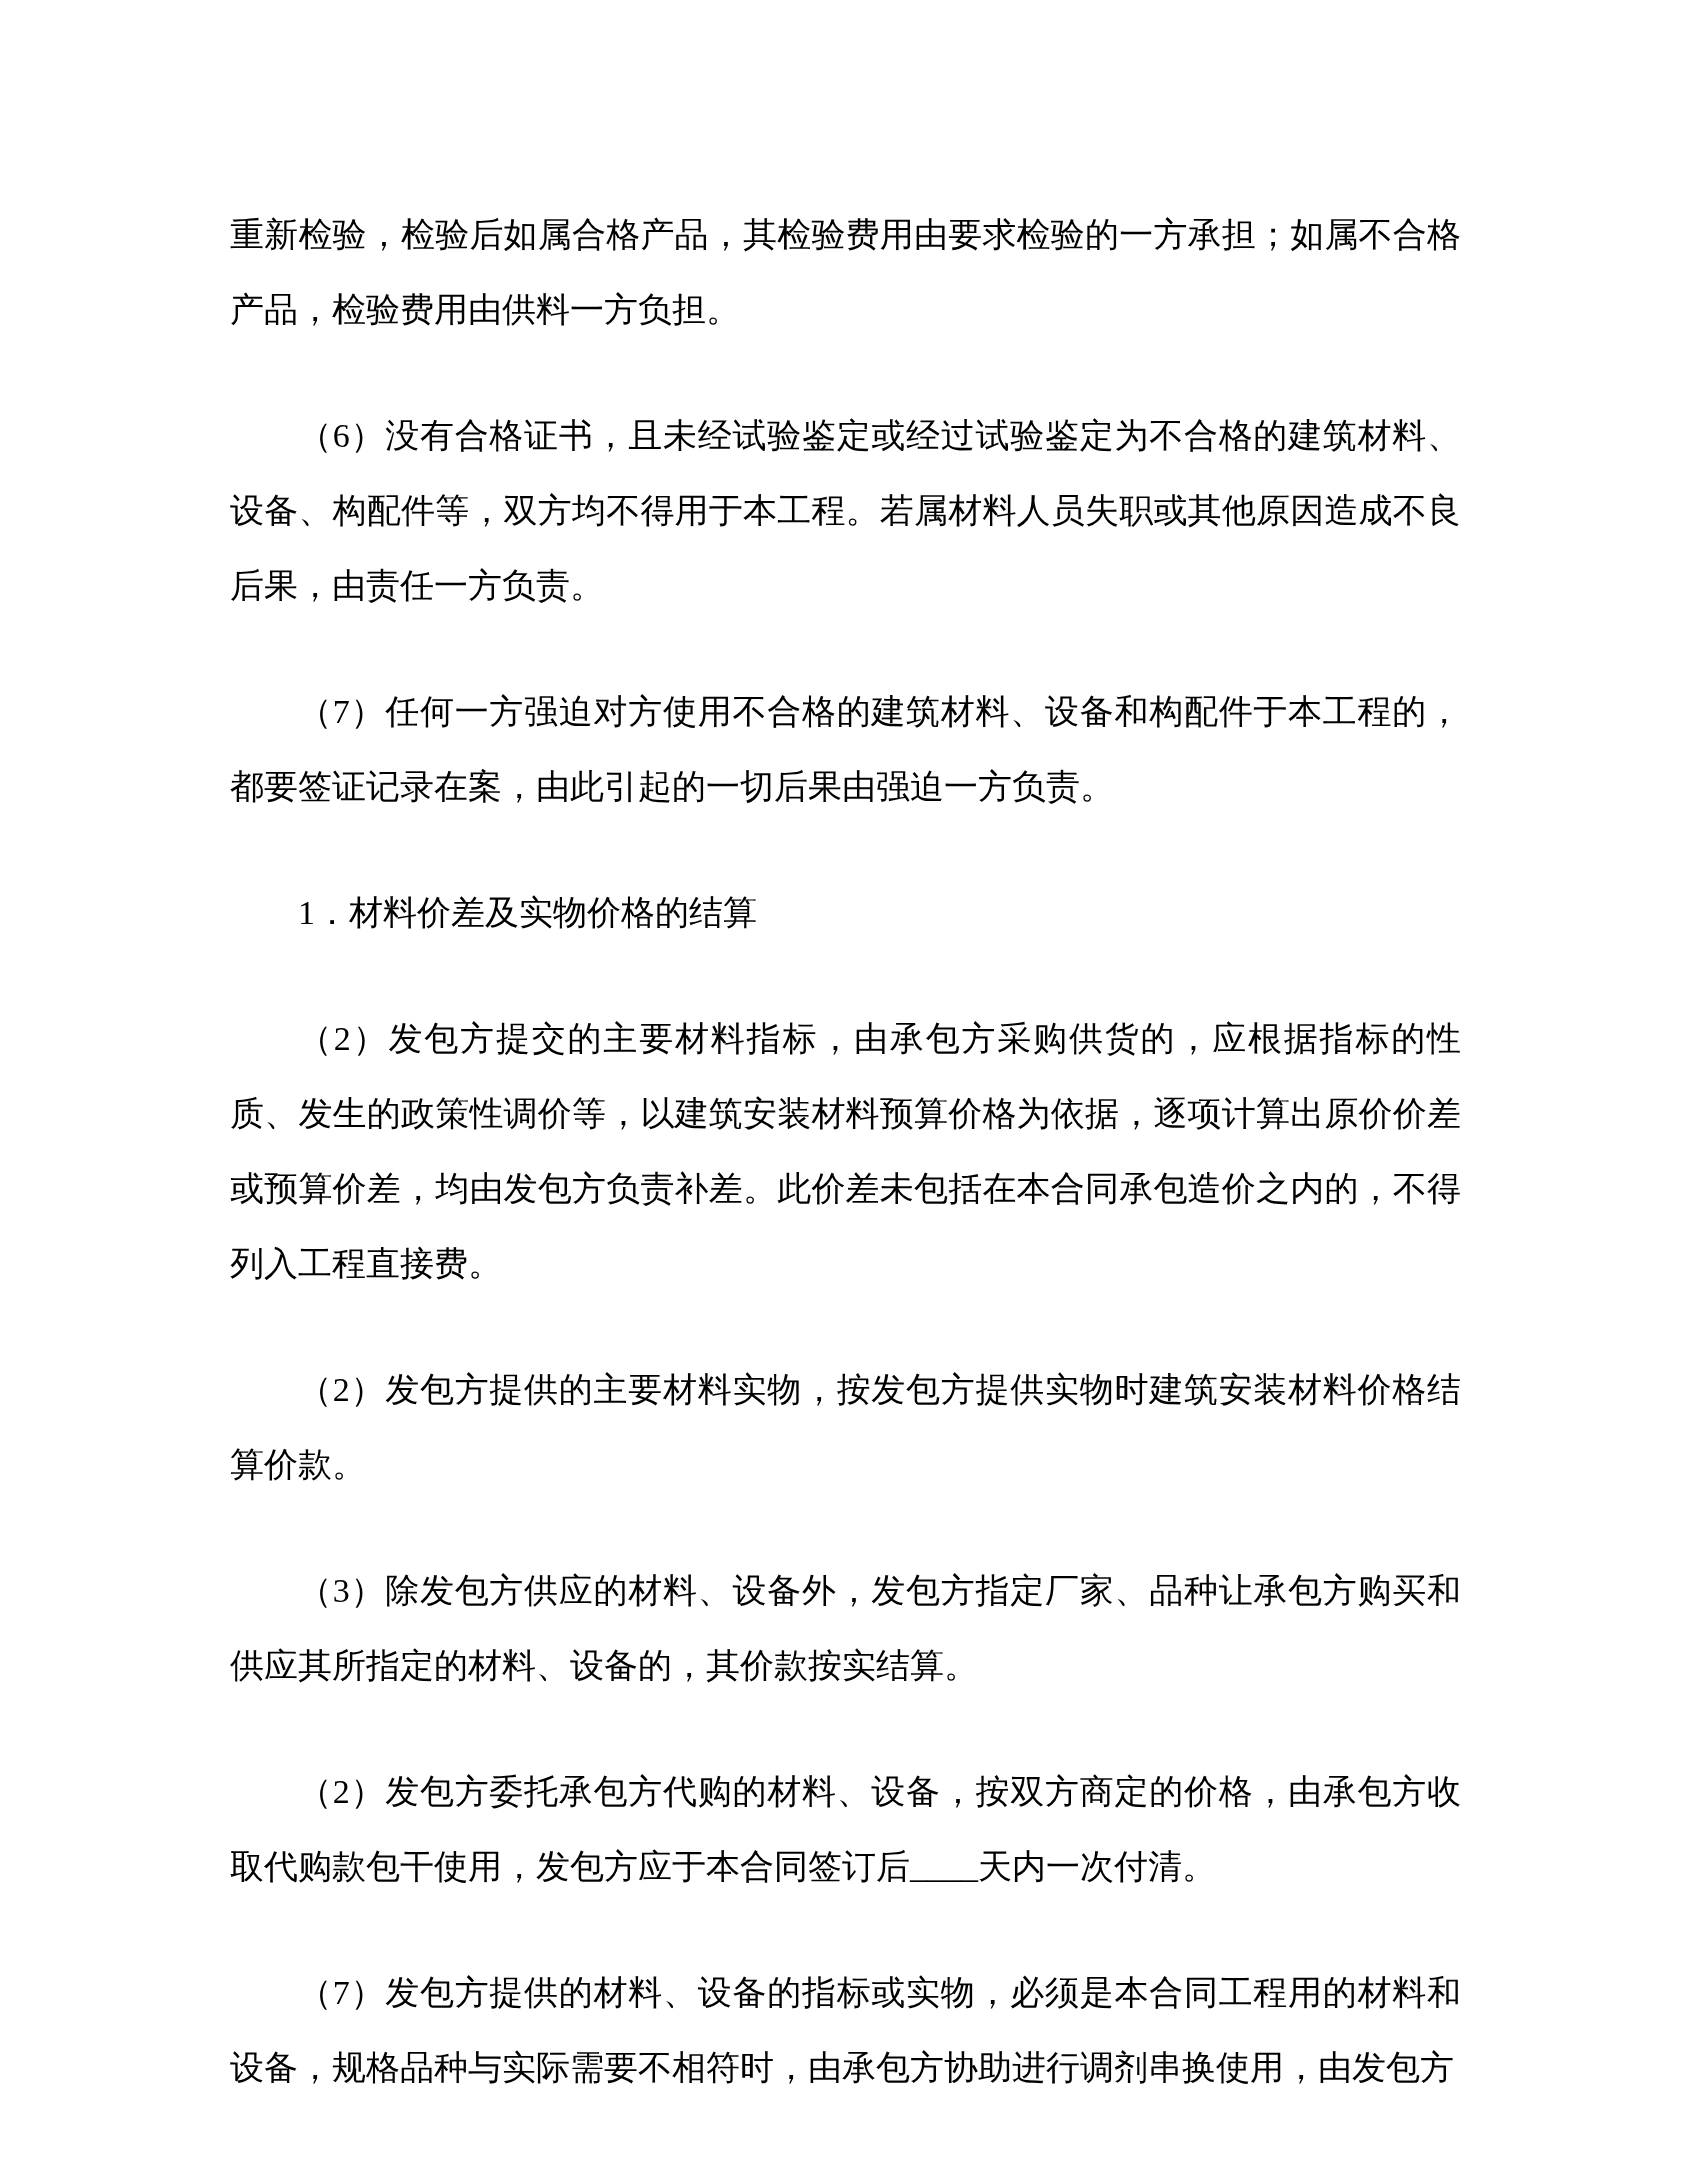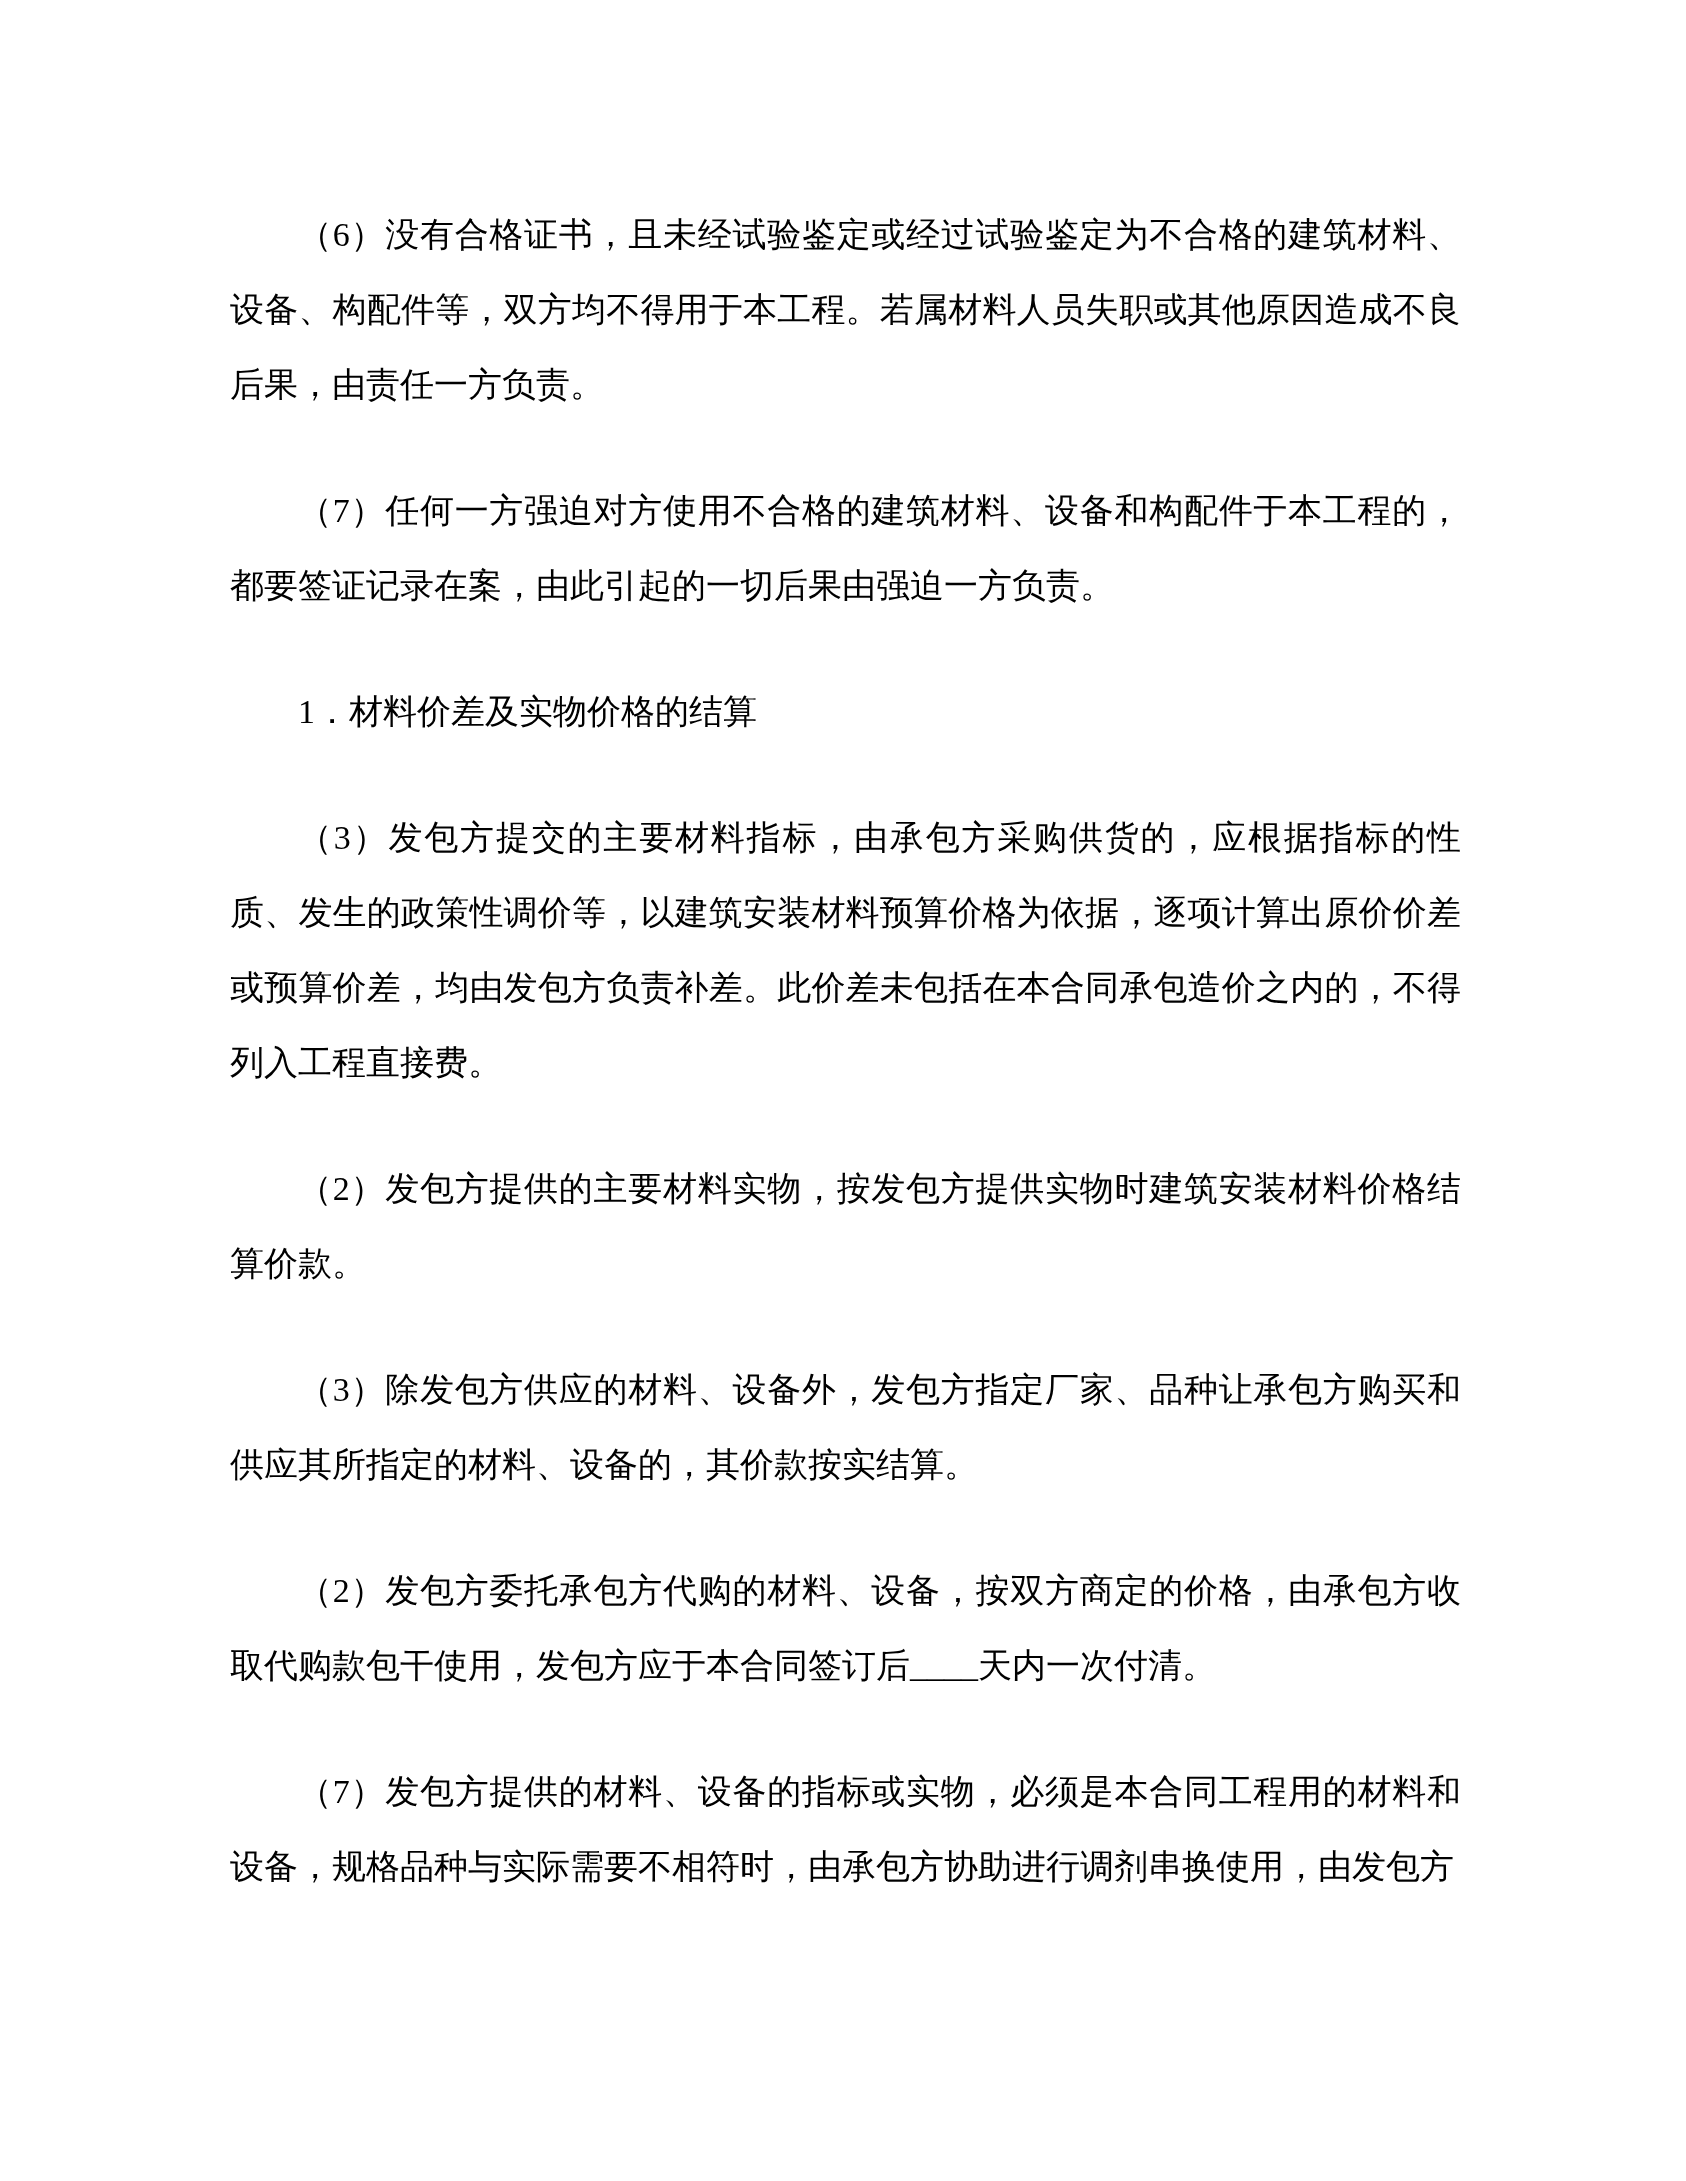--- a/index.html
+++ b/index.html
@@ -33,23 +33,24 @@
   }
   .doc-body p.no-indent {
     text-indent: 0;
   }
 </style>
 </head>
 <body>
 
 <div class="page">
   <div class="doc-body">
+    <p class="no-indent">重新检验，检验后如属合格产品，其检验费用由要求检验的一方承担；如属不合格产品，检验费用由供料一方负担。</p>
     <p>（6）没有合格证书，且未经试验鉴定或经过试验鉴定为不合格的建筑材料、设备、构配件等，双方均不得用于本工程。若属材料人员失职或其他原因造成不良后果，由责任一方负责。</p>
     <p>（7）任何一方强迫对方使用不合格的建筑材料、设备和构配件于本工程的，都要签证记录在案，由此引起的一切后果由强迫一方负责。</p>
     <p>1．材料价差及实物价格的结算</p>
-    <p>（3）发包方提交的主要材料指标，由承包方采购供货的，应根据指标的性质、发生的政策性调价等，以建筑安装材料预算价格为依据，逐项计算出原价价差或预算价差，均由发包方负责补差。此价差未包括在本合同承包造价之内的，不得列入工程直接费。</p>
+    <p>（2）发包方提交的主要材料指标，由承包方采购供货的，应根据指标的性质、发生的政策性调价等，以建筑安装材料预算价格为依据，逐项计算出原价价差或预算价差，均由发包方负责补差。此价差未包括在本合同承包造价之内的，不得列入工程直接费。</p>
     <p>（2）发包方提供的主要材料实物，按发包方提供实物时建筑安装材料价格结算价款。</p>
     <p>（3）除发包方供应的材料、设备外，发包方指定厂家、品种让承包方购买和供应其所指定的材料、设备的，其价款按实结算。</p>
     <p>（2）发包方委托承包方代购的材料、设备，按双方商定的价格，由承包方收取代购款包干使用，发包方应于本合同签订后____天内一次付清。</p>
     <p>（7）发包方提供的材料、设备的指标或实物，必须是本合同工程用的材料和设备，规格品种与实际需要不相符时，由承包方协助进行调剂串换使用，由发包方</p>
   </div>
 </div>
 
 
 </body></html>

